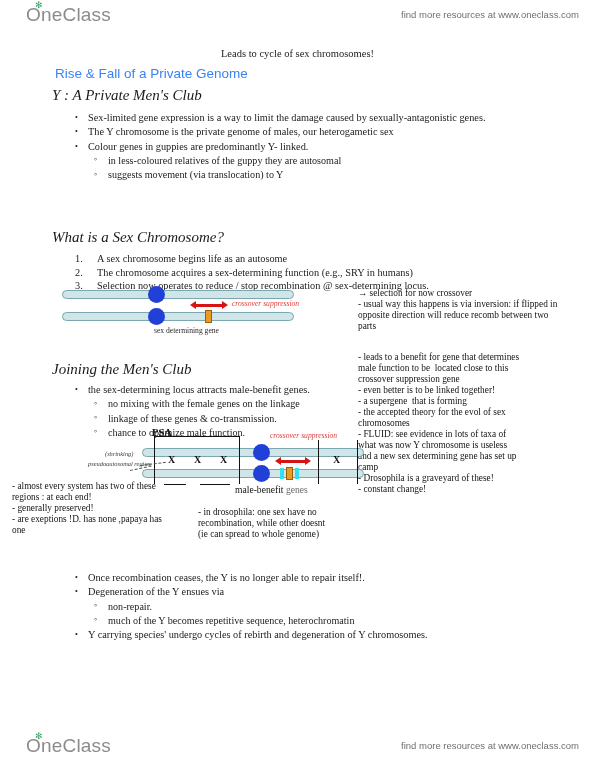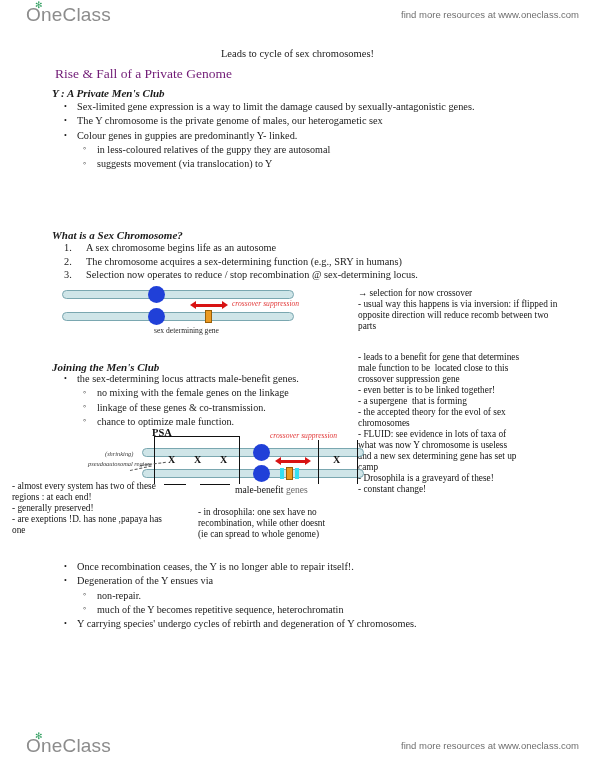--- a/index.html
+++ b/index.html
@@ -42,34 +42,33 @@
   #ftr-brand{left:26px;top:735px;}
   #ftr-res{right:16px;top:740px;}
 
   
   .topline{
     position:absolute;left:0;right:0;top:48px;
     text-align:center;font-size:10.5px;
   }
   .slide-title{
     position:absolute;left:55px;top:66px;
-    font-family:Liberation Serif, serif;
-    font-size:13.5px;color:#701a75;
+    font-family:Liberation Sans, sans-serif;
+    font-size:13.5px;color:#3b82f6;
   }
   .sec{
     position:absolute;
     font-style:italic;
-    font-size:11px;
-    font-weight:bold;
+    font-size:15px;
   }
   #sec1{left:52px;top:87px;}
   #sec2{left:52px;top:229px;}
   #sec3{left:52px;top:361px;}
 
-  ul,ol{margin:0;padding:0;list-style:none;}
+  ul,ol{margin:11px;padding:0;list-style:none;}
   .lvl1{position:absolute;font-size:10.3px;line-height:13.3px;}
   .lvl1 > li{
     position:relative;padding-left:17px;margin:0 0 1px 0;
   }
   .lvl1 > li > .b::before{
     content:"\2022";position:absolute;left:4px;top:0;font-size:8px;
   }
   .lvl2{margin:0;padding:0;font-size:10.1px;}
   .lvl2 > li{position:relative;padding-left:20px;margin-top:1px;}
   .lvl2 > li::before{

